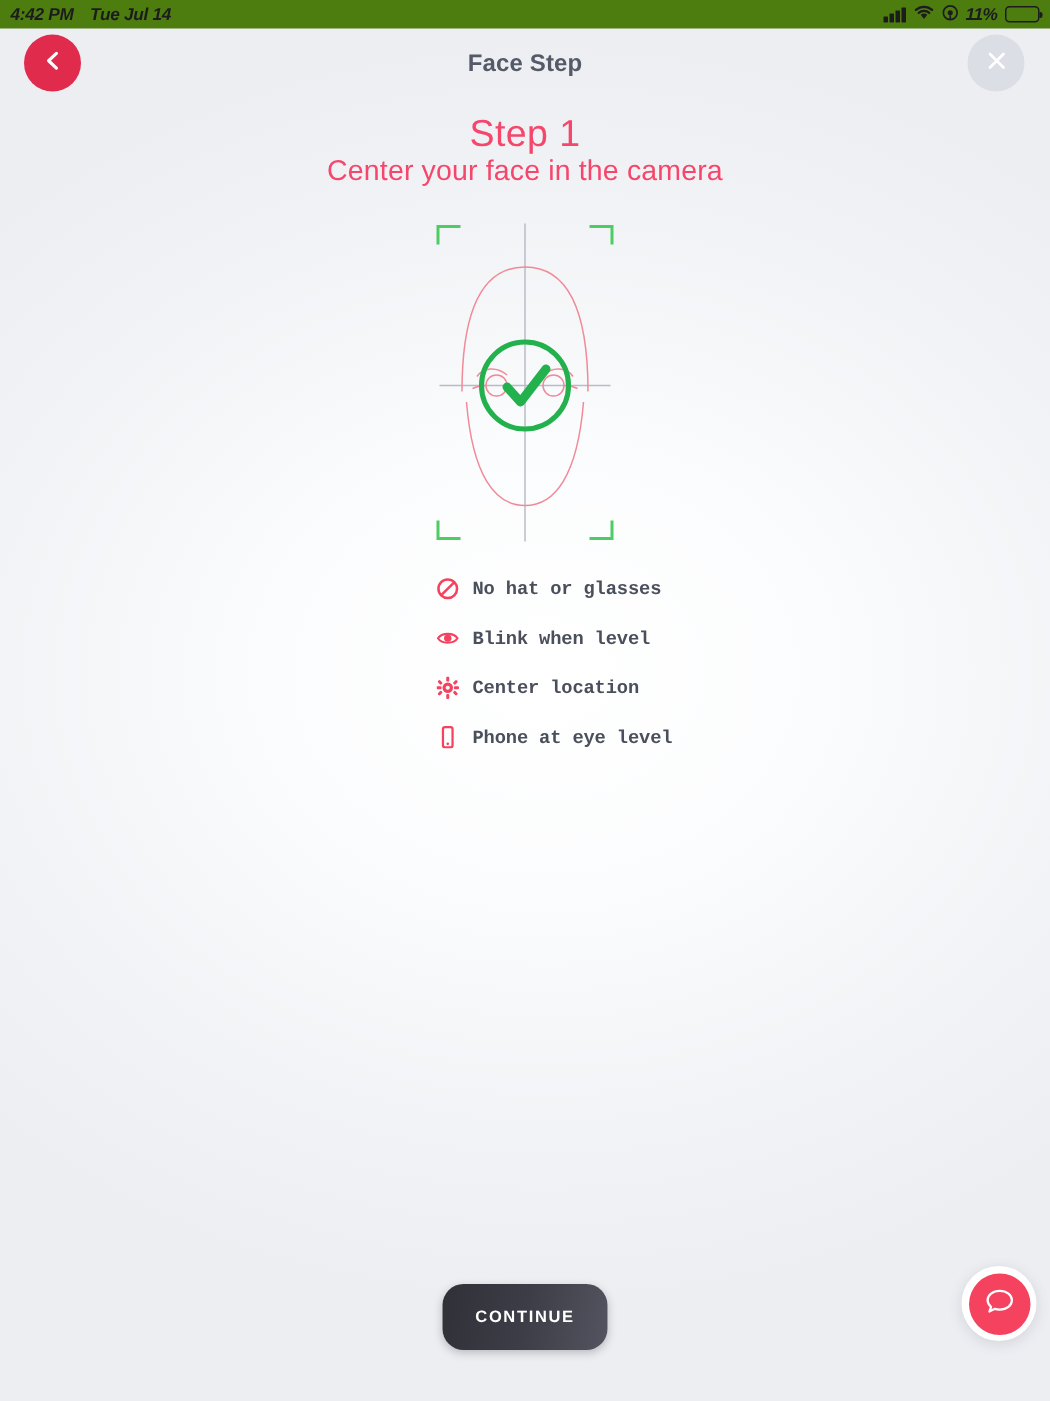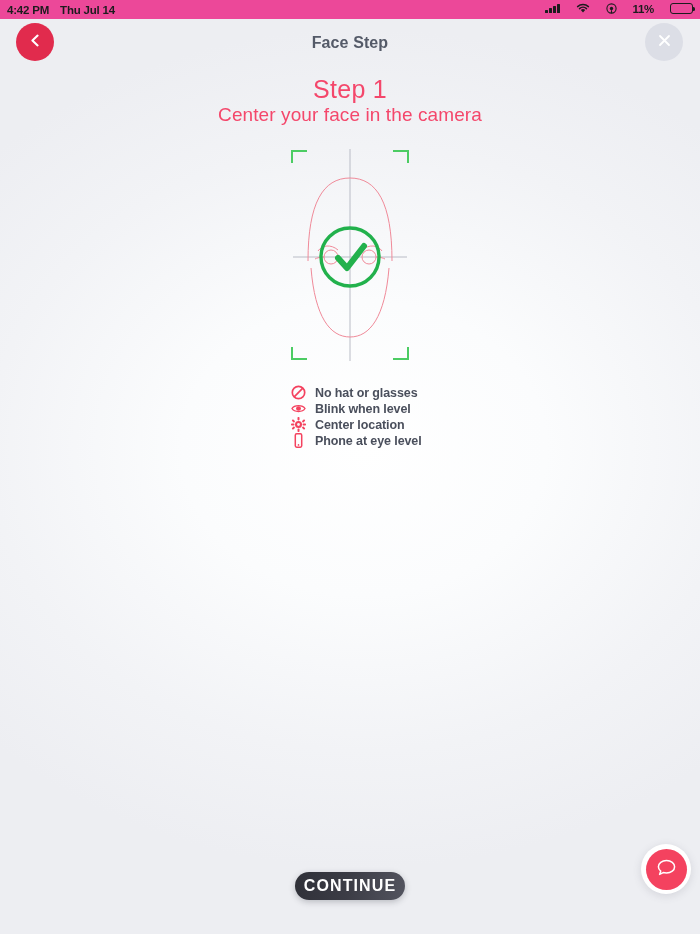--- a/index.html
+++ b/index.html
@@ -17,34 +17,36 @@
       radial-gradient(ellipse 520px 420px at 52% 48%, #ffffff 0%, #fbfcfd 35%, #f2f3f6 72%, #edeef2 100%),
       linear-gradient(180deg, #eceef2 0%, #f2f3f6 40%, #eeeff3 100%);
   }
 
   
   .status-bar {
     position: absolute;
     top: 0; left: 0;
     width: 700px;
     height: 19px;
-    background: #ec4899;
+    background: #4d7c0f;
     display: flex;
     align-items: center;
     padding: 0 7px;
     font-size: 11.5px;
     font-weight: bold;
     color: #1c1c1e;
+    font-style: italic;
   }
   .status-time { margin-right: 11px; letter-spacing: -0.2px; }
   .status-date { letter-spacing: -0.2px; }
   .status-right {
     margin-left: auto;
     display: flex;
-    gap: 16px;
+    align-items: center;
+    gap: 5px;
   }
   .signal-bars { display: flex; align-items: flex-end; gap: 1.5px; height: 10px; }
   .signal-bars i { display: block; width: 2.5px; background: #1c1c1e; border-radius: 0.5px; }
   .signal-bars i:nth-child(1) { height: 3.5px; }
   .signal-bars i:nth-child(2) { height: 5.5px; }
   .signal-bars i:nth-child(3) { height: 7.5px; }
   .signal-bars i:nth-child(4) { height: 9.5px; }
   .batt-pct { font-size: 11.5px; font-weight: bold; letter-spacing: -0.3px; }
   .battery {
     width: 23px; height: 11px;
@@ -126,21 +128,22 @@
     left: 275px; top: 145px;
     width: 150px; height: 220px;
   }
 
   
   .instructions {
     position: absolute;
     left: 291px; top: 385px;
     display: flex;
     flex-direction: column;
-    gap: 1px;
+    gap: 18px;
+    font-family: Liberation Mono, monospace;
   }
   .instruction-row {
     display: flex;
     align-items: center;
     gap: 9px;
     height: 15px;
   }
   .instruction-icon {
     width: 15px; height: 15px;
     display: flex; align-items: center; justify-content: center;
@@ -151,26 +154,26 @@
     font-weight: bold;
     color: #4a4f5c;
     letter-spacing: -0.1px;
     white-space: nowrap;
   }
 
   
   .continue-button {
     position: absolute;
     left: 295px; bottom: 34px;
-    width: 110px; height: 28px;
+    width: 110px; height: 44px;
     border-radius: 14px;
     background: linear-gradient(100deg, #2f3038 0%, #3c3d46 50%, #53545f 100%);
     border: none;
     color: #ffffff;
-    font-size: 16px;
+    font-size: 11px;
     font-weight: bold;
     letter-spacing: 1.1px;
     cursor: pointer;
     box-shadow: 0 2px 6px rgba(40,42,55,0.26);
     margin-top: 36px;
   }
 
   
   .chat-fab {
     position: absolute;
@@ -188,21 +191,21 @@
     border-radius: 50%;
     background: #f4425f;
     display: flex; align-items: center; justify-content: center;
   }
 </style>
 </head>
 <body>
 
 <div class="status-bar">
   <span class="status-time">4:42 PM</span>
-  <span class="status-date">Thu Jul 14</span>
+  <span class="status-date">Tue Jul 14</span>
   <div class="status-right">
     <span class="signal-bars">
       <i></i>
         <i></i>
         <i></i>
         <i></i>
     </span>
     <span>
       <svg width="14" height="11" viewBox="0 0 14 11">
         <path d="M7 9.6 L9.2 6.9 A3.4 3.4 0 0 0 4.8 6.9 Z" fill="#1c1c1e"></path>

